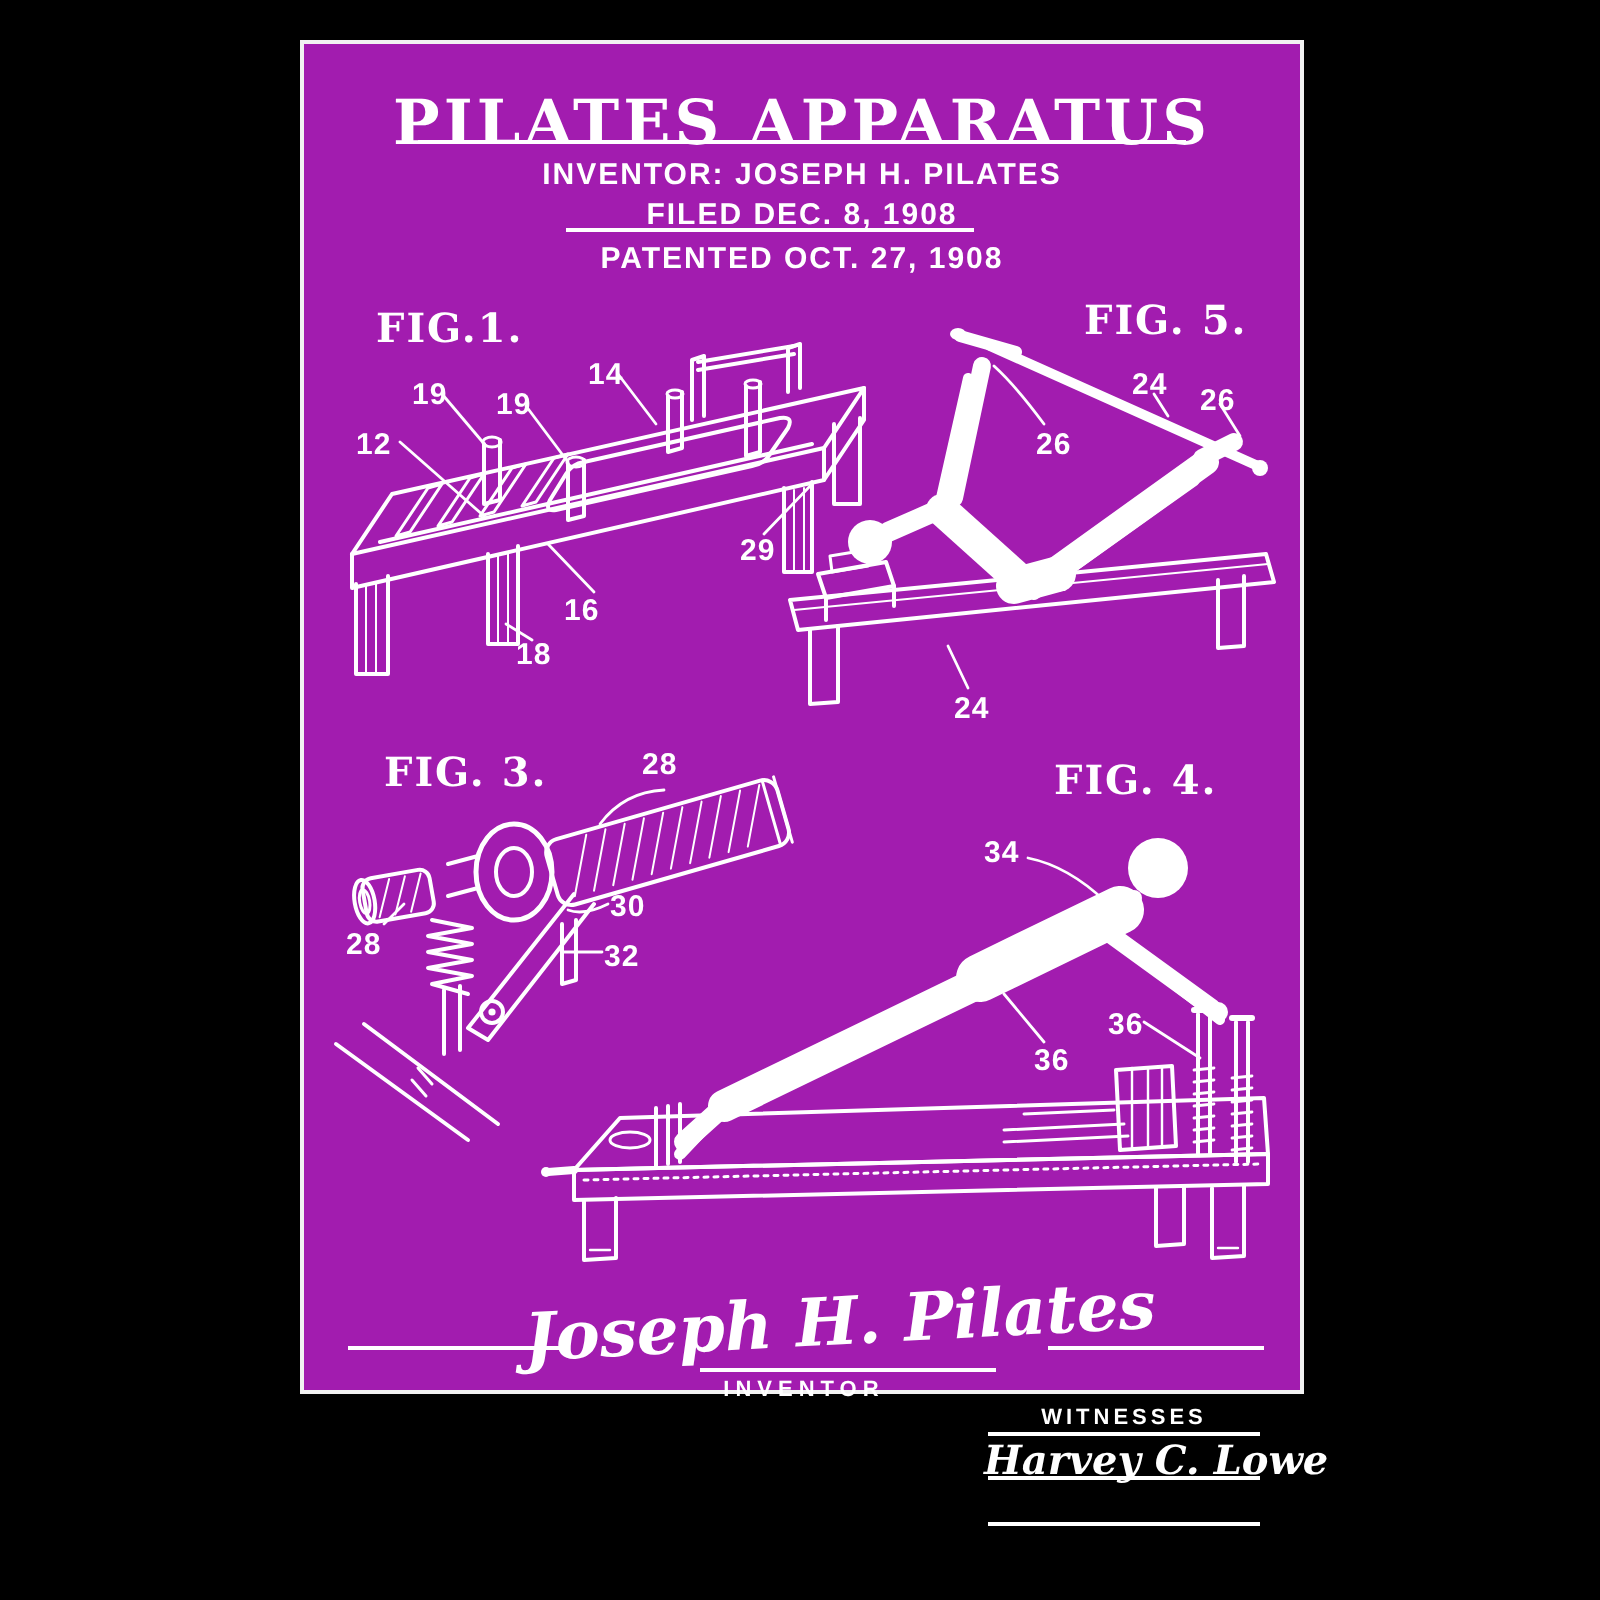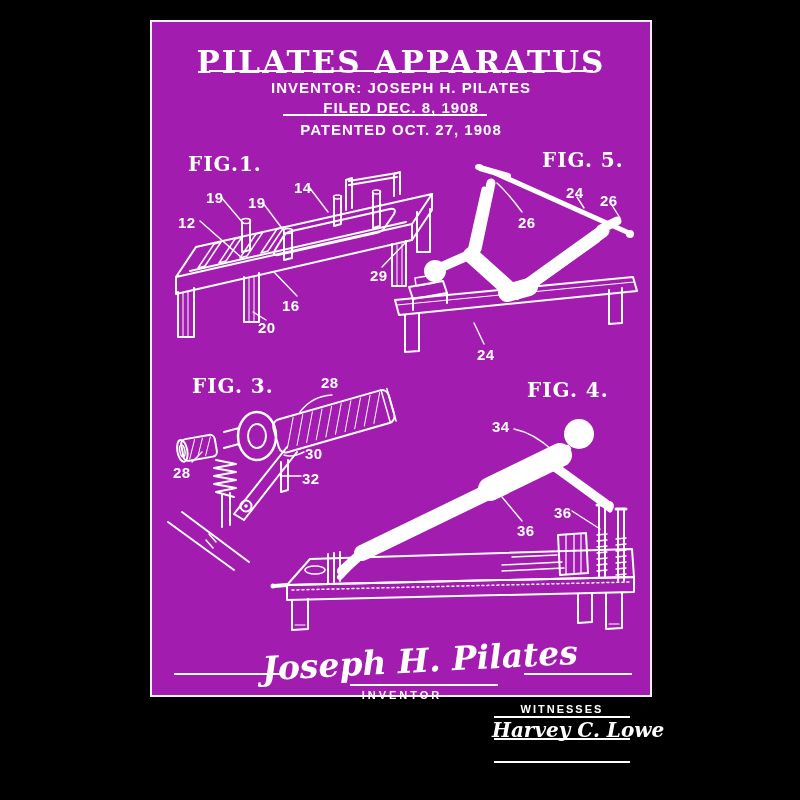--- a/index.html
+++ b/index.html
@@ -188,21 +188,21 @@
       </g>
     </g>
   </svg>
 
   <div class="ref" style="left:26px;top:192px;">12</div>
   <div class="ref" style="left:54px;top:167px;">19</div>
   <div class="ref" style="left:96px;top:172px;">19</div>
   <div class="ref" style="left:142px;top:157px;">14</div>
   <div class="ref" style="left:218px;top:245px;">29</div>
   <div class="ref" style="left:130px;top:275px;">16</div>
-  <div class="ref" style="left:106px;top:297px;">20</div>
+  <div class="ref" style="left:106px;top:297px;">18</div>
 
   <div class="ref" style="left:366px;top:192px;">26</div>
   <div class="ref" style="left:414px;top:162px;">24</div>
   <div class="ref" style="left:448px;top:170px;">26</div>
   <div class="ref" style="left:325px;top:324px;">24</div>
 
   <div class="ref" style="left:169px;top:352px;">28</div>
   <div class="ref" style="left:21px;top:442px;">28</div>
   <div class="ref" style="left:153px;top:423px;">30</div>
   <div class="ref" style="left:150px;top:448px;">32</div>

